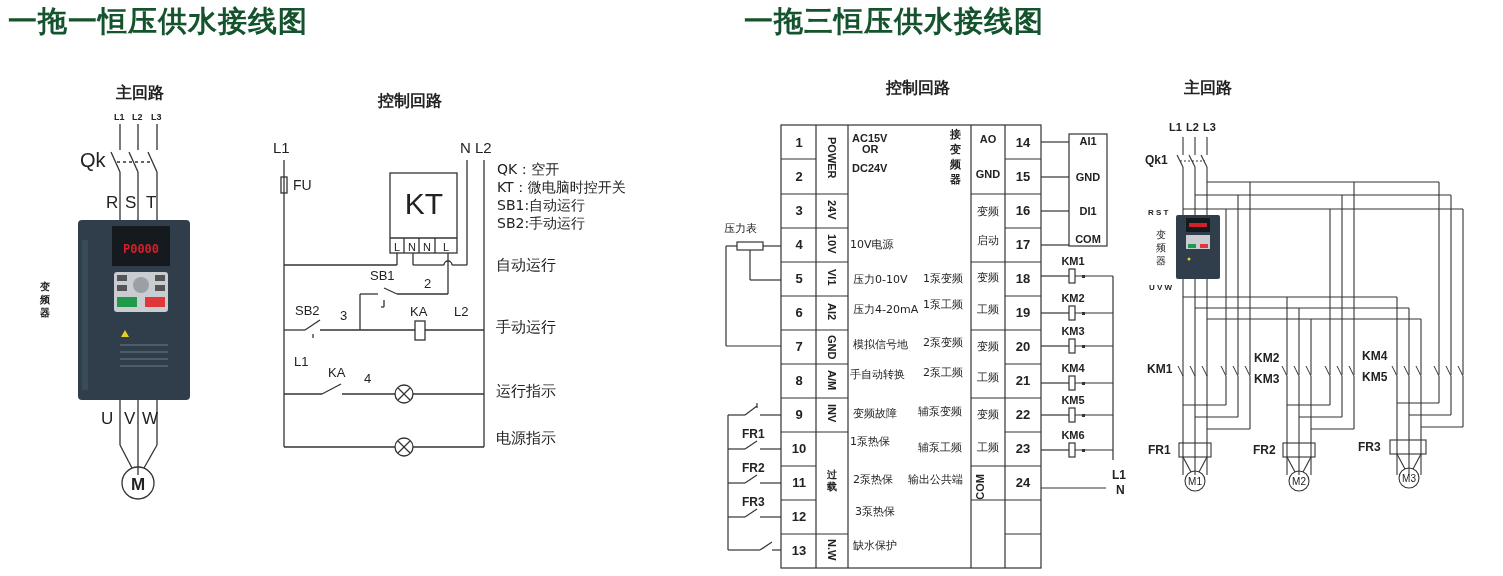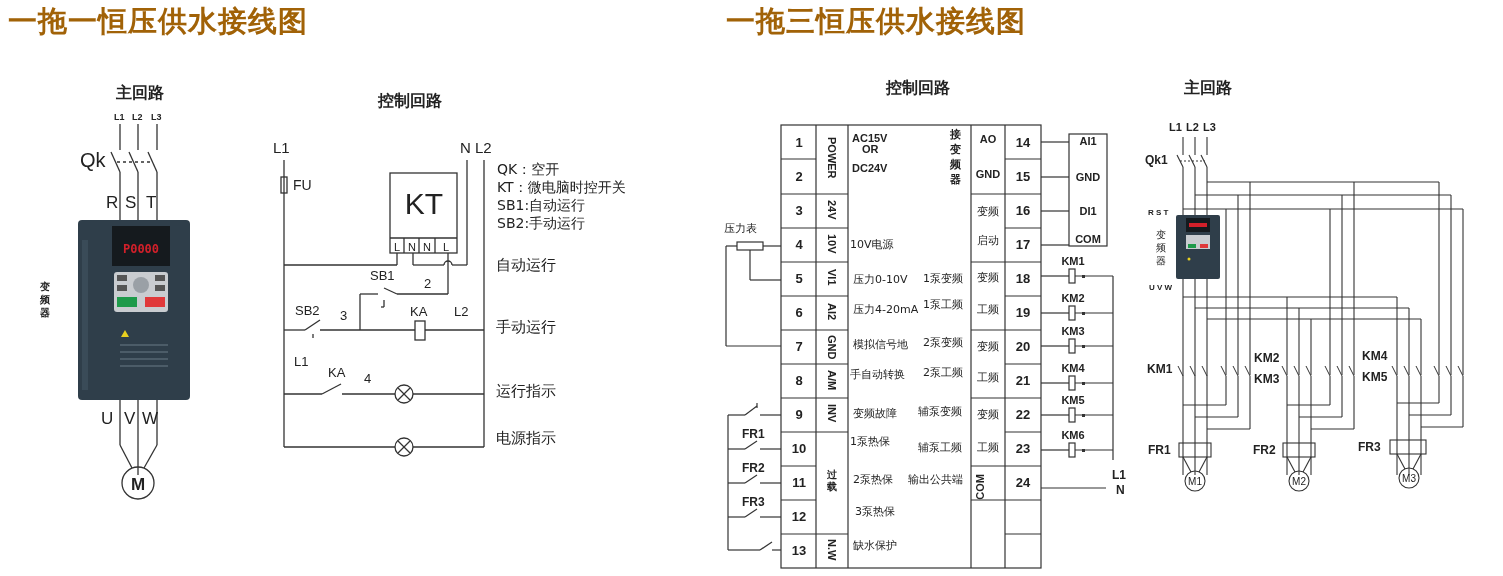--- a/index.html
+++ b/index.html
@@ -1,26 +1,26 @@
 <!DOCTYPE html>
 <html><head>
 <meta charset="utf-8">
 <style>
   html,body{margin:0;padding:0;background:#fff;}
   body{width:1503px;height:576px;position:relative;overflow:hidden;font-family:"DejaVu Sans","Liberation Sans",sans-serif;color:#222;}
-  .title{position:absolute;top:2px;font-size:29px;font-weight:bold;color:#a16207;letter-spacing:1px;}
+  .title{position:absolute;top:2px;font-size:29px;font-weight:bold;color:#14532d;letter-spacing:1px;}
   svg{position:absolute;left:0;top:0;}
   .t{font-family:"Liberation Sans","DejaVu Sans",sans-serif;fill:#222;}
   .cn{font-family:"DejaVu Sans",sans-serif;fill:#222;}
 </style>
 </head>
 <body>
 
 <div class="title" style="left:8px">一拖一恒压供水接线图</div>
-<div class="title" style="left:726px">一拖三恒压供水接线图</div>
+<div class="title" style="left:744px">一拖三恒压供水接线图</div>
 
 <svg width="1503" height="576" viewBox="0 0 1503 576">
   <g stroke="#333" stroke-width="1.3" fill="none">
 
   <g>
 
     <line x1="120" y1="124" x2="120" y2="150"></line>
         <line x1="138" y1="124" x2="138" y2="150"></line>
         <line x1="157" y1="124" x2="157" y2="150"></line>
 

